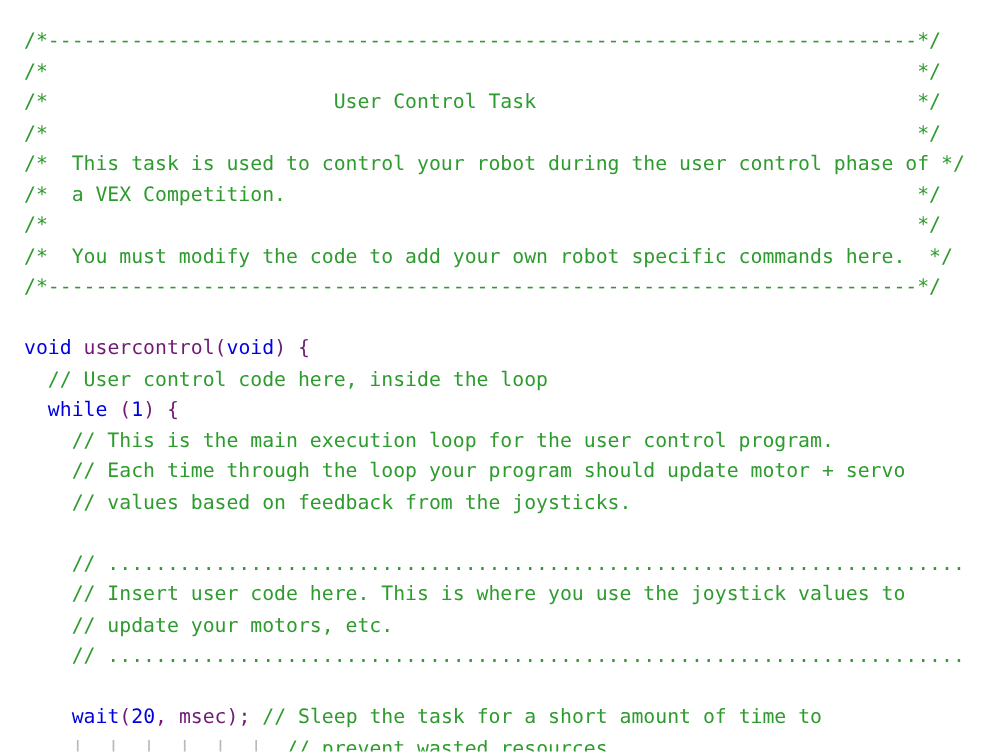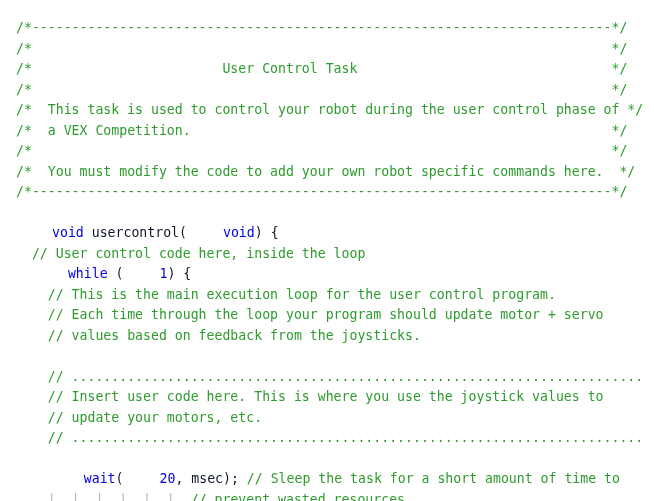--- a/index.html
+++ b/index.html
@@ -33,24 +33,23 @@
   }
   .line {
     height: 20.5px;
     white-space: pre;
   }
   .cm {            
     color: #2e9b2e;
   }
   .kw {            
     color: #0000e0;
-    margin-left: 36px;
   }
   .plain {
-    color: #0f172a;
+    color: #701a75;
   }
   .indent-guides {
     color: #b9b9b9;
   }
 </style>
 </head>
 <body>
 
 <div id="code-editor">
   <div class="code-area"><div class="line"><span class="cm">/*-------------------------------------------------------------------------*/</span></div><div class="line"><span class="cm">/*                                                                         */</span></div><div class="line"><span class="cm">/*                        User Control Task                                */</span></div><div class="line"><span class="cm">/*                                                                         */</span></div><div class="line"><span class="cm">/*  This task is used to control your robot during the user control phase of */</span></div><div class="line"><span class="cm">/*  a VEX Competition.                                                     */</span></div><div class="line"><span class="cm">/*                                                                         */</span></div><div class="line"><span class="cm">/*  You must modify the code to add your own robot specific commands here.  */</span></div><div class="line"><span class="cm">/*-------------------------------------------------------------------------*/</span></div><div class="line">&nbsp;</div><div class="line"><span class="kw">void</span><span class="plain"> usercontrol(</span><span class="kw">void</span><span class="plain">) {</span></div><div class="line"><span class="cm">  // User control code here, inside the loop</span></div><div class="line"><span class="plain">  </span><span class="kw">while</span><span class="plain"> (</span><span class="kw">1</span><span class="plain">) {</span></div><div class="line"><span class="cm">    // This is the main execution loop for the user control program.</span></div><div class="line"><span class="cm">    // Each time through the loop your program should update motor + servo</span></div><div class="line"><span class="cm">    // values based on feedback from the joysticks.</span></div><div class="line">&nbsp;</div><div class="line"><span class="cm">    // ........................................................................</span></div><div class="line"><span class="cm">    // Insert user code here. This is where you use the joystick values to</span></div><div class="line"><span class="cm">    // update your motors, etc.</span></div><div class="line"><span class="cm">    // ........................................................................</span></div><div class="line">&nbsp;</div><div class="line"><span class="plain">    </span><span class="kw">wait</span><span class="plain">(</span><span class="kw">20</span><span class="plain">, msec); </span><span class="cm">// Sleep the task for a short amount of time to</span></div><div class="line"><span class="plain">    </span><span class="indent-guides">|  |  |  |  |  |  </span><span class="cm">// prevent wasted resources.</span></div></div>

